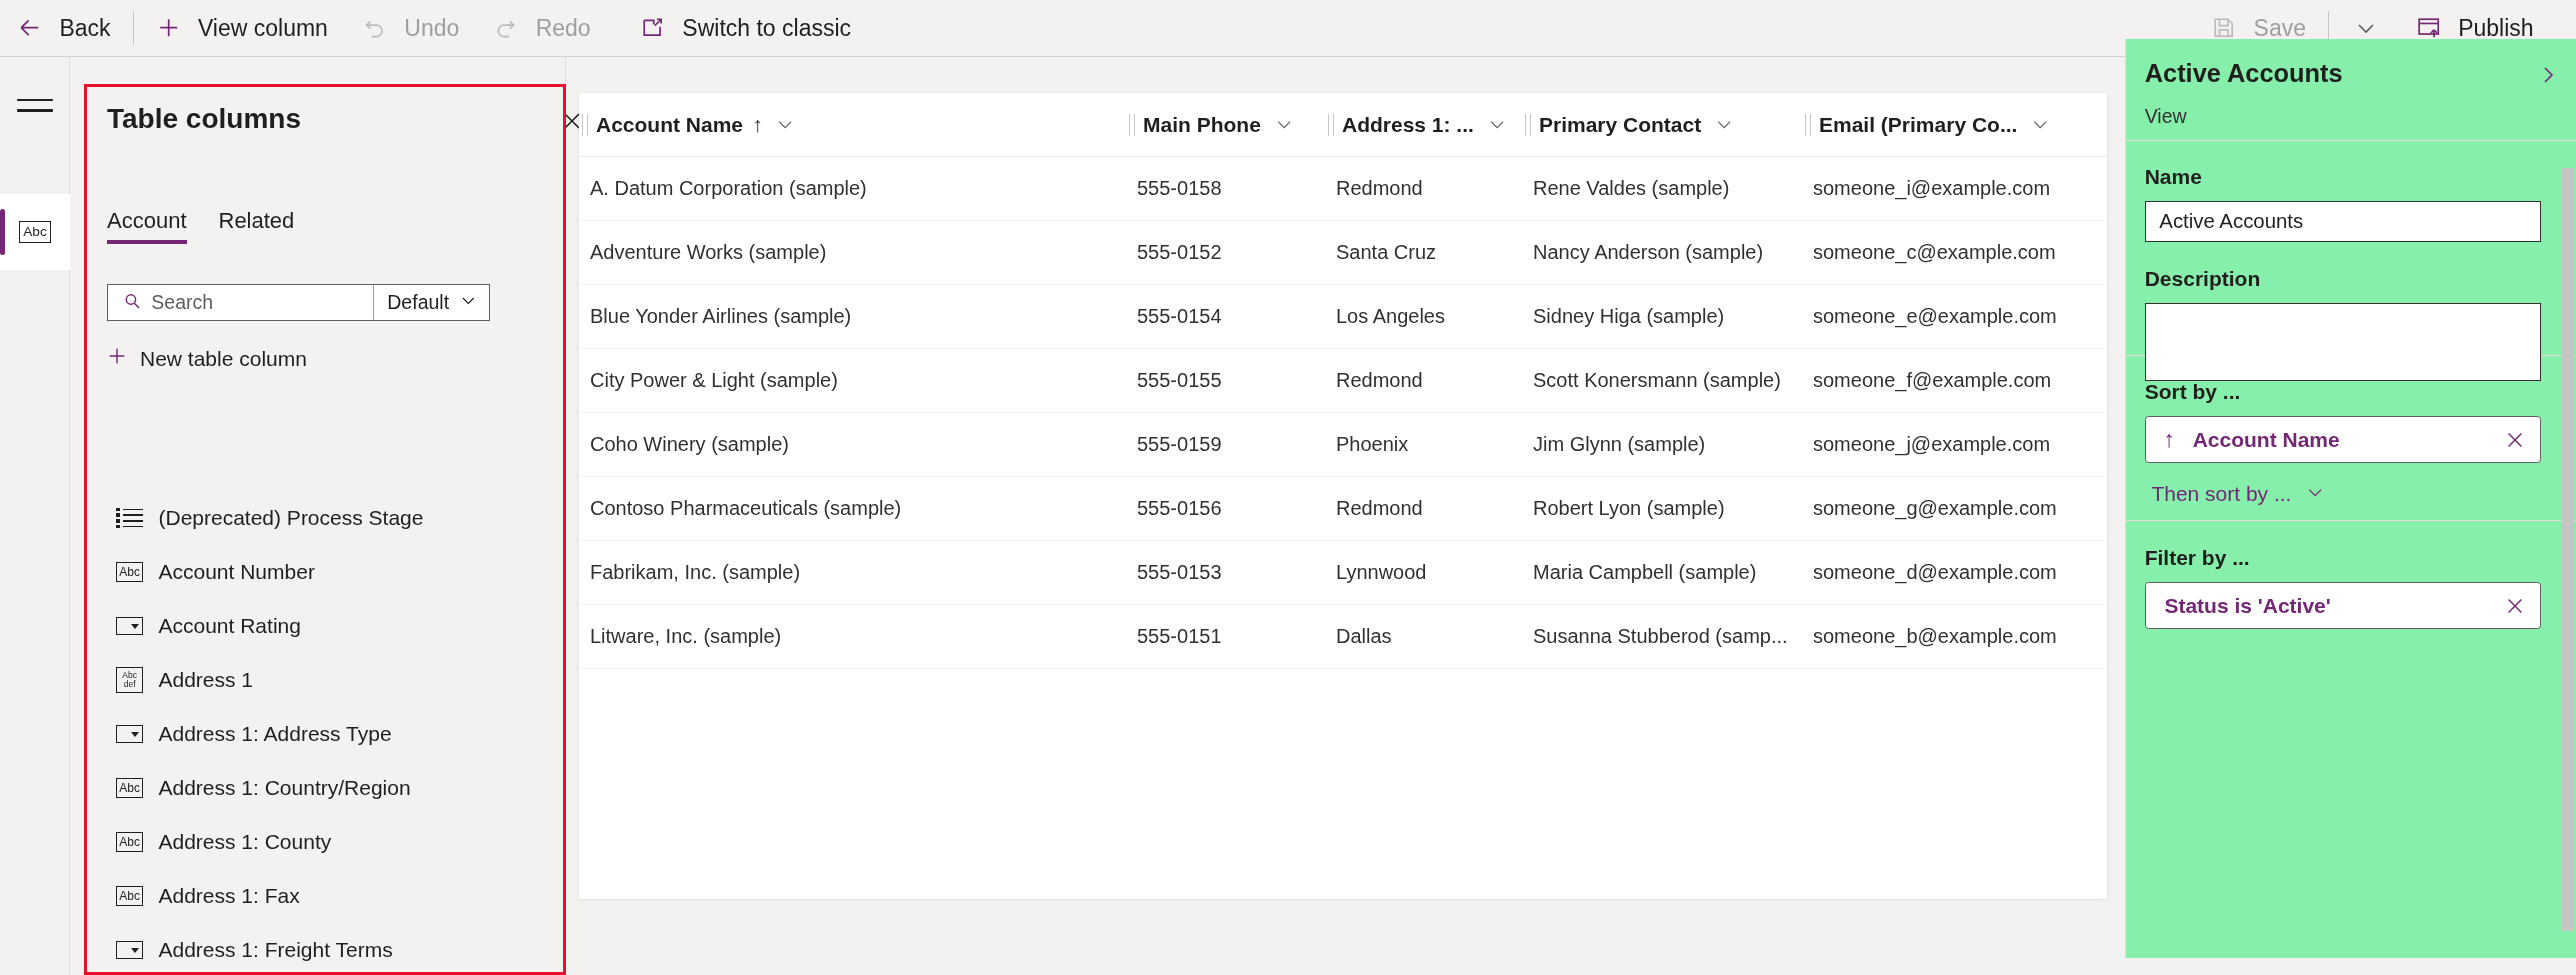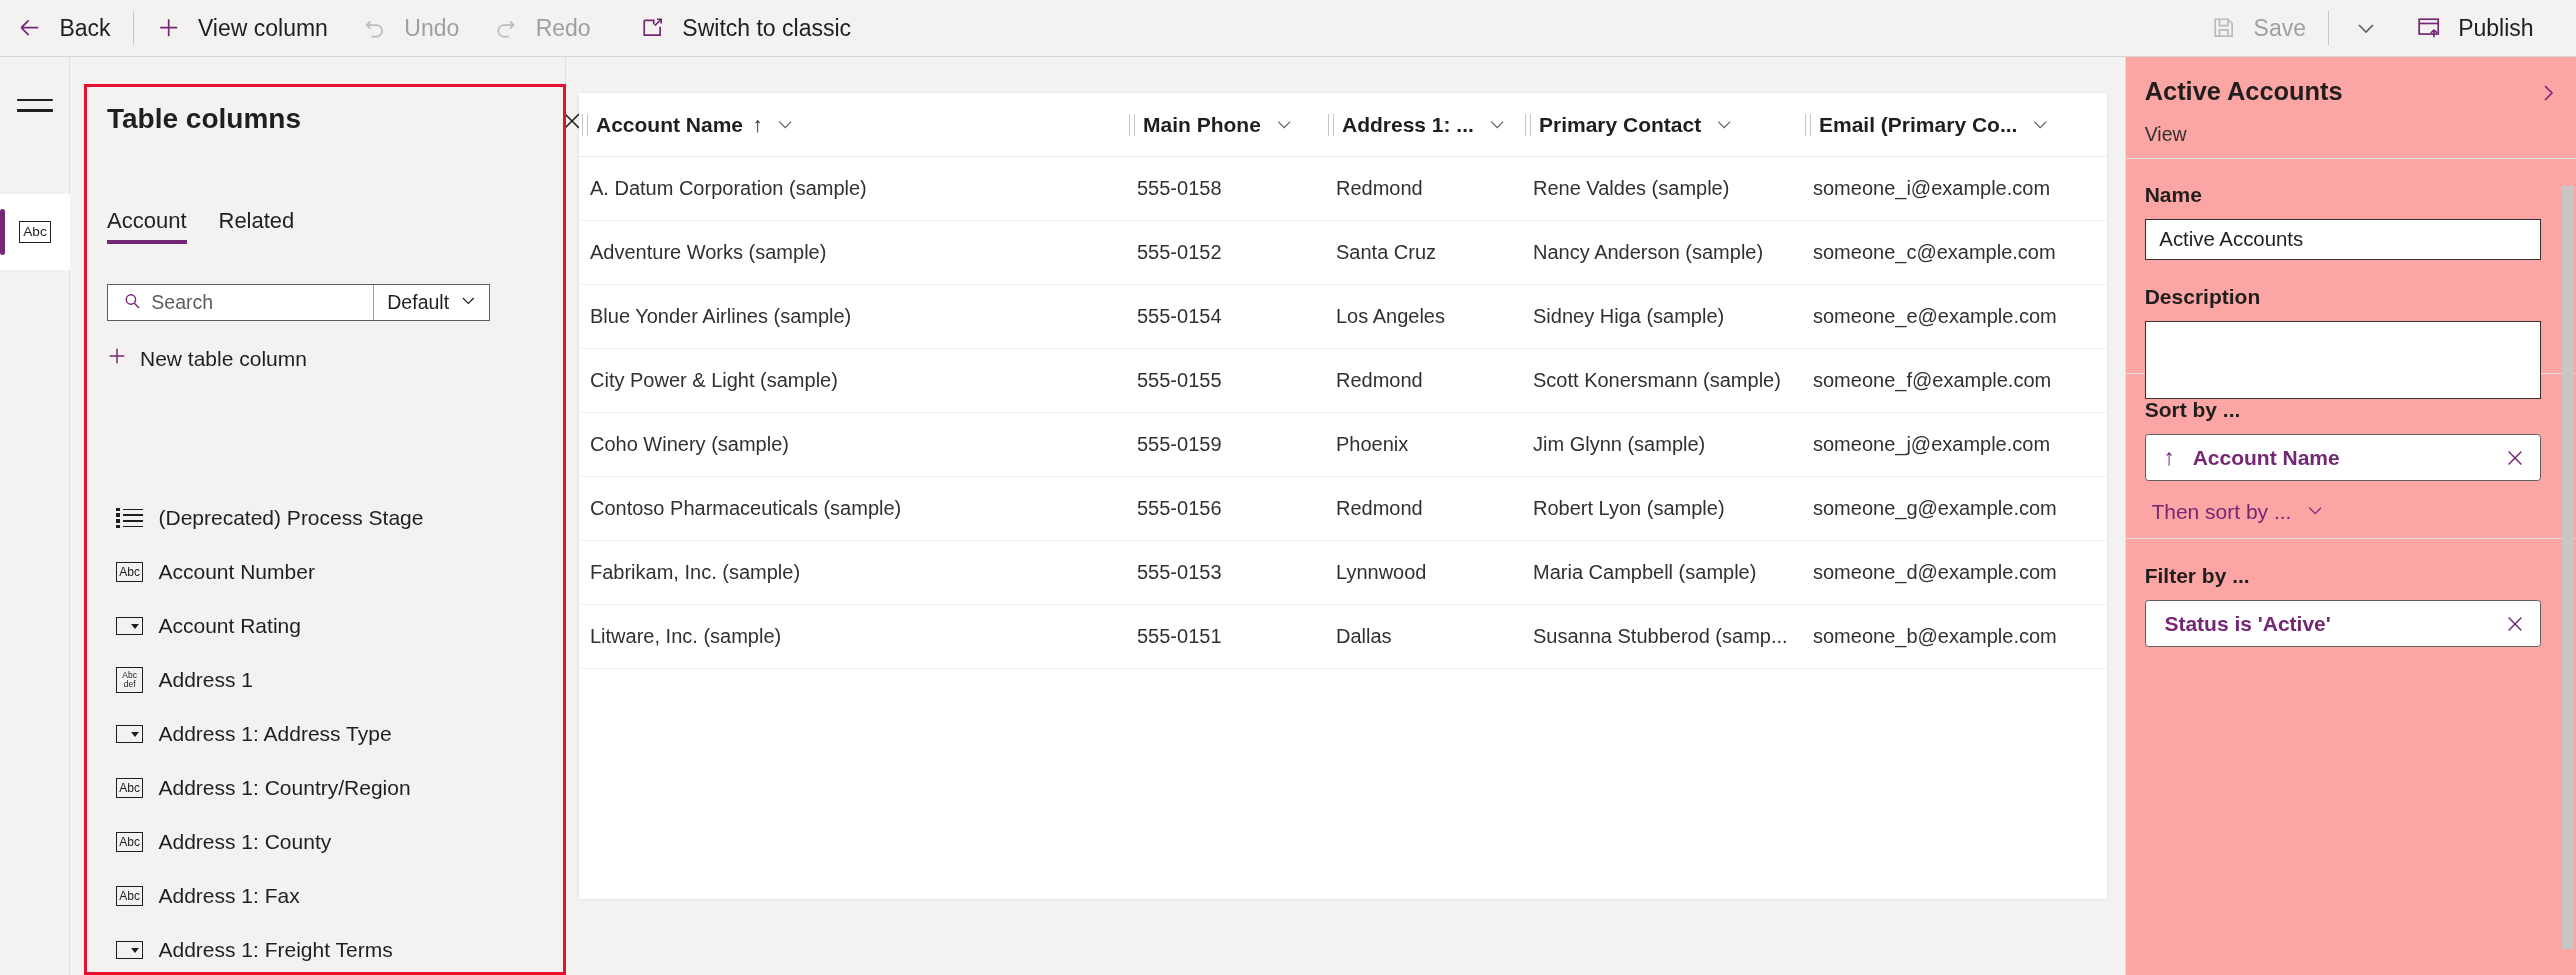--- a/index.html
+++ b/index.html
@@ -223,23 +223,23 @@
     white-space: nowrap; overflow: hidden; text-overflow: ellipsis;
   }
   .col0 { width: 547px; min-width: 547px; }
   .col1 { width: 199px; min-width: 199px; }
   .col2 { width: 197px; min-width: 197px; }
   .col3 { width: 280px; min-width: 280px; }
   .col4 { width: 297px; min-width: 297px; }
 
   
   .props {
-    position: absolute; left: 2125px; top: 57px;
+    position: absolute; left: 2125px; top: 39px;
     width: 451px; height: 919px;
-    background: #fca5a5; border-left: 0.8px solid #e1dfdd;
+    background: #86efac; border-left: 0.8px solid #e1dfdd;
   }
   .props-head {
     position: absolute; left: 0; top: 0; width: 451px; height: 102px;
     border-bottom: 0.8px solid #e1dfdd;
   }
   .props-title {
     position: absolute; left: 18.7px; top: 19.5px;
     font-size: 25.4px; font-weight: bold; color: #201f1e;
   }
   .props-sub {

